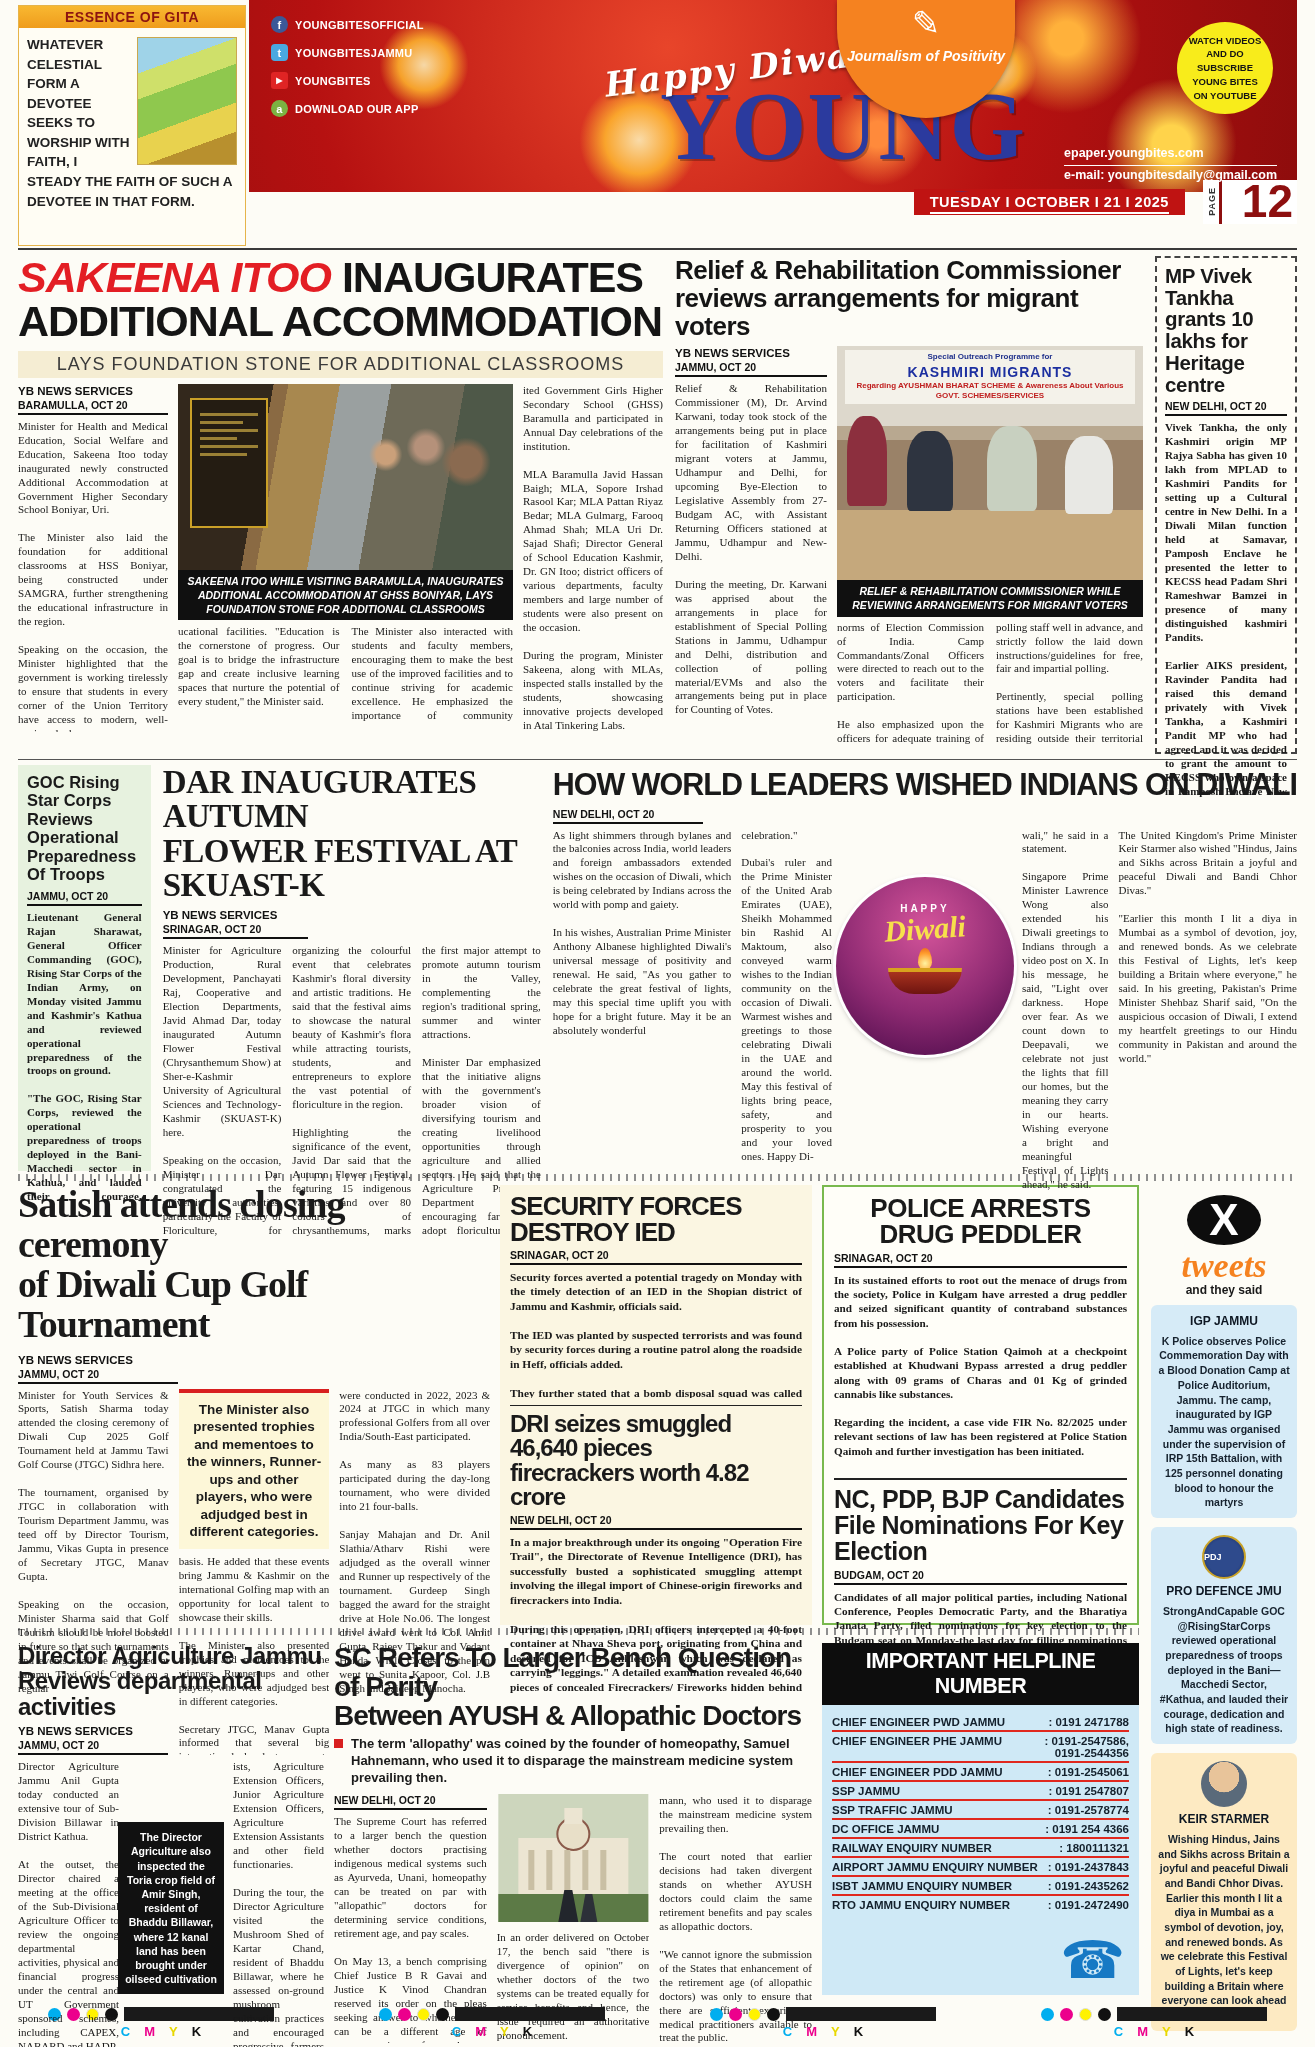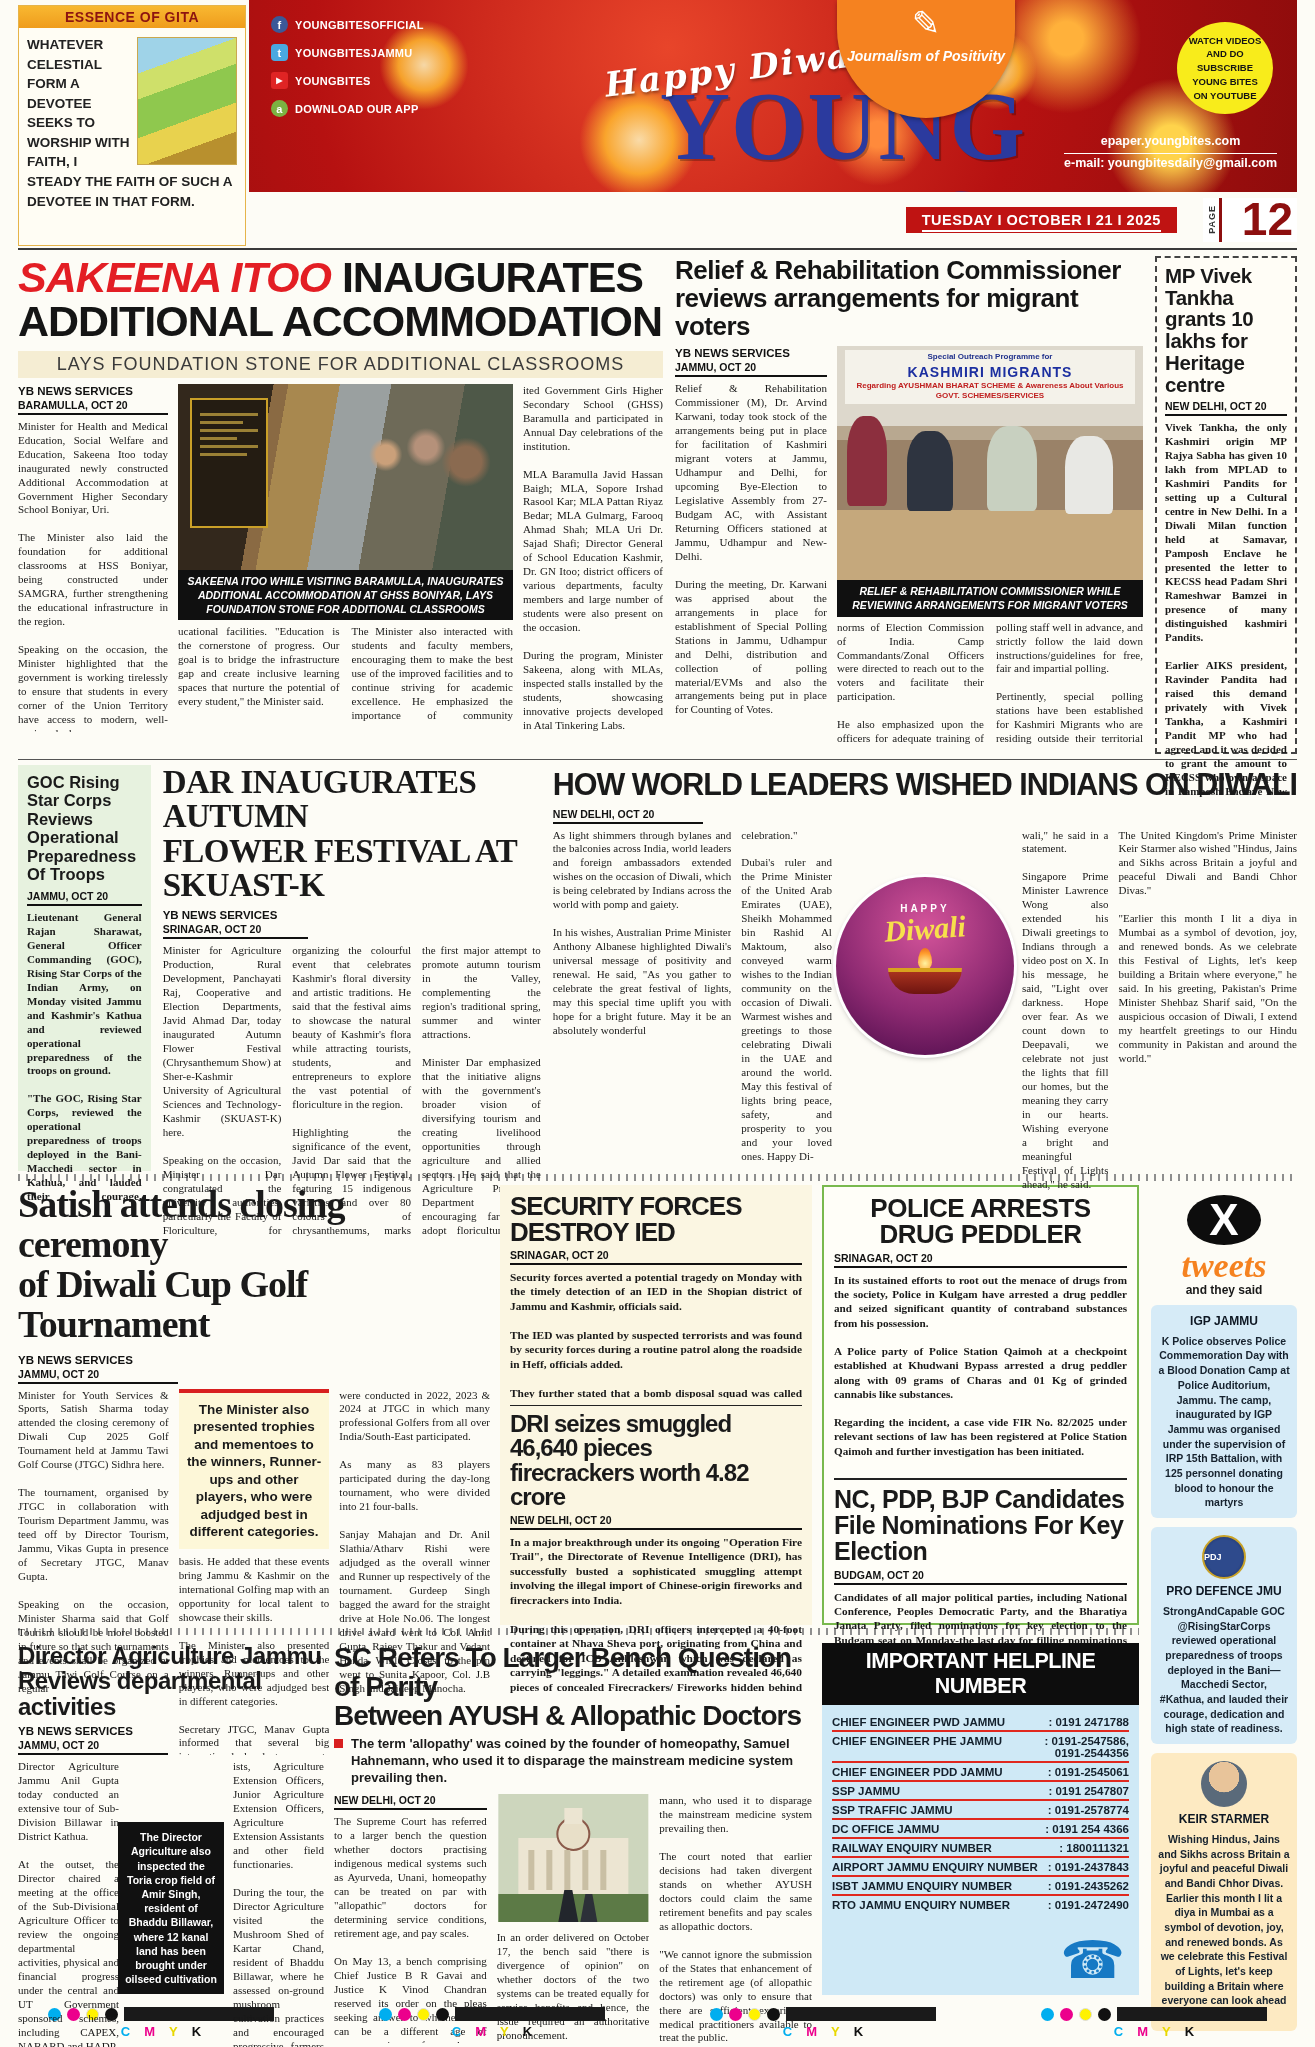--- a/index.html
+++ b/index.html
@@ -24,23 +24,23 @@
 .social{position:absolute;left:22px;top:16px;list-style:none;z-index:2}
 .social li{display:flex;align-items:center;gap:7px;margin-bottom:11px;color:#fff;font:bold 11px "Liberation Sans",sans-serif;letter-spacing:.3px}
 .sicon{width:17px;height:17px;border-radius:50%;display:flex;align-items:center;justify-content:center;color:#fff;font:bold 11px "Liberation Sans",sans-serif}
 .si-fb{background:#3b5998}.si-tw{background:#4aa8e0;border-radius:4px}.si-yt{background:#e02424;border-radius:3px;font-size:8px}.si-and{background:#7cb342}
 .greeting{position:absolute;left:355px;top:48px;font:italic 700 34px "DejaVu Serif",serif;color:#fff;transform:rotate(-7deg);letter-spacing:2px;z-index:2;text-shadow:1px 2px 3px rgba(0,0,0,.35)}
 .badge{position:absolute;left:588px;top:0;width:178px;height:118px;background:#f58220;border-radius:0 0 90px 90px;z-index:2;text-align:center;box-shadow:0 2px 4px rgba(0,0,0,.3)}
 .badge .pen{font-size:34px;color:#fff;line-height:1.4}
 .badge .btxt{color:#fff;font:bold italic 14px "Liberation Sans",sans-serif}
 .brand{position:absolute;left:260px;right:120px;top:78px;text-align:center;font:bold 97px "Liberation Serif",serif;color:#2b3a9e;letter-spacing:1px;line-height:1;z-index:1;text-shadow:2px 2px 0 rgba(0,0,0,.25)}
 .yt-circle{position:absolute;right:24px;top:22px;width:96px;height:92px;border-radius:50%;background:#f8ec1b;color:#141414;font:bold 9.5px "Liberation Sans",sans-serif;text-align:center;display:flex;align-items:center;justify-content:center;padding:8px;line-height:1.45;z-index:3}
-.mast-links{position:absolute;right:20px;top:132px;text-align:center;color:#fff;font:bold 12.5px "Liberation Sans",sans-serif;line-height:1.55;z-index:3}
+.mast-links{position:absolute;right:20px;top:144px;text-align:left;color:#fff;font:bold 12.5px "Liberation Sans",sans-serif;line-height:1.55;z-index:3}
 .mast-links .ep{border-bottom:1px solid #fff;padding-bottom:2px}
-.mast-bottom{position:absolute;right:0;top:198px;display:flex;align-items:center;gap:26px}
+.mast-bottom{position:absolute;right:0;top:180px;display:flex;align-items:center;gap:18px}
 .date-strip{background:#bf1312;color:#fff;font:bold 14.5px "Liberation Sans",sans-serif;padding:5px 16px;letter-spacing:.5px}
 .date-strip span{border-bottom:2px solid #fff;padding-bottom:2px}
 .page-no{display:flex;align-items:center;gap:2px;background:#fff;padding:0 4px}
 .pg-label{writing-mode:vertical-rl;transform:rotate(180deg);font:bold 9px "Liberation Sans",sans-serif;color:#333;letter-spacing:1px}
 .pg-num{font:bold 46px "Liberation Sans",sans-serif;color:#8d0f0f;line-height:.95;border-left:3px solid #8d0f0f;padding-left:20px}
 
 .band1{height:498px}
 .a-sakeena{width:645px}
 .hl-sakeena{font:900 43px "Liberation Sans",sans-serif;letter-spacing:-1px;line-height:1.02;color:#151515}
 .hl-red{color:#e31e24;font-style:italic}

